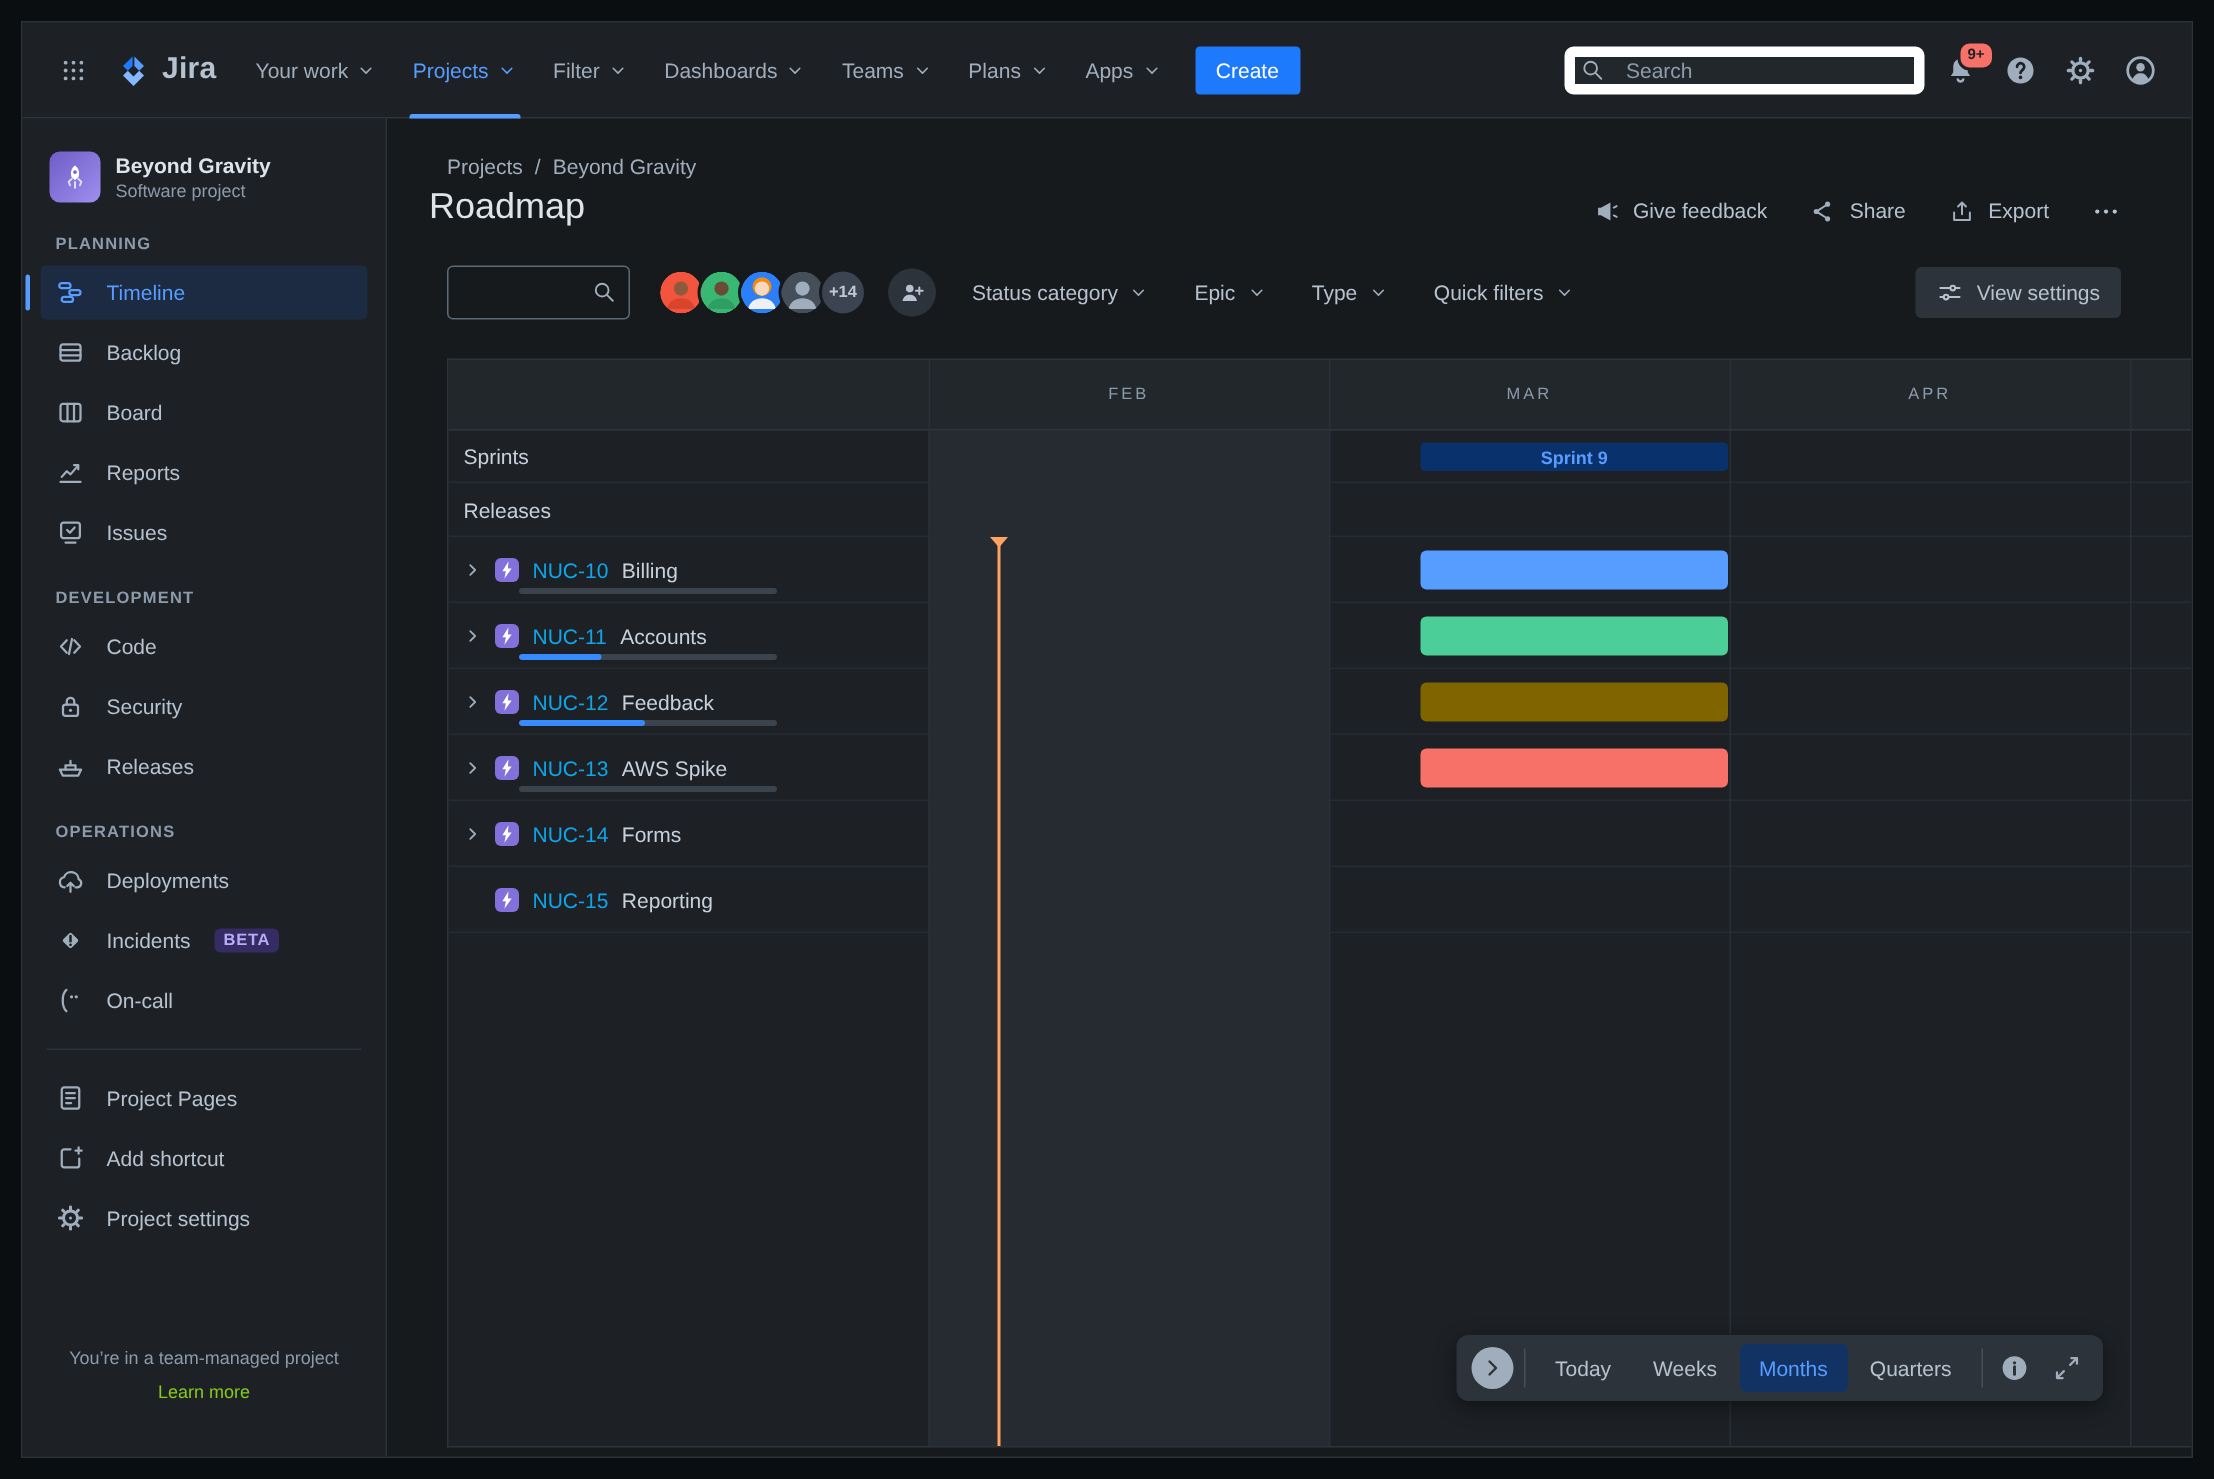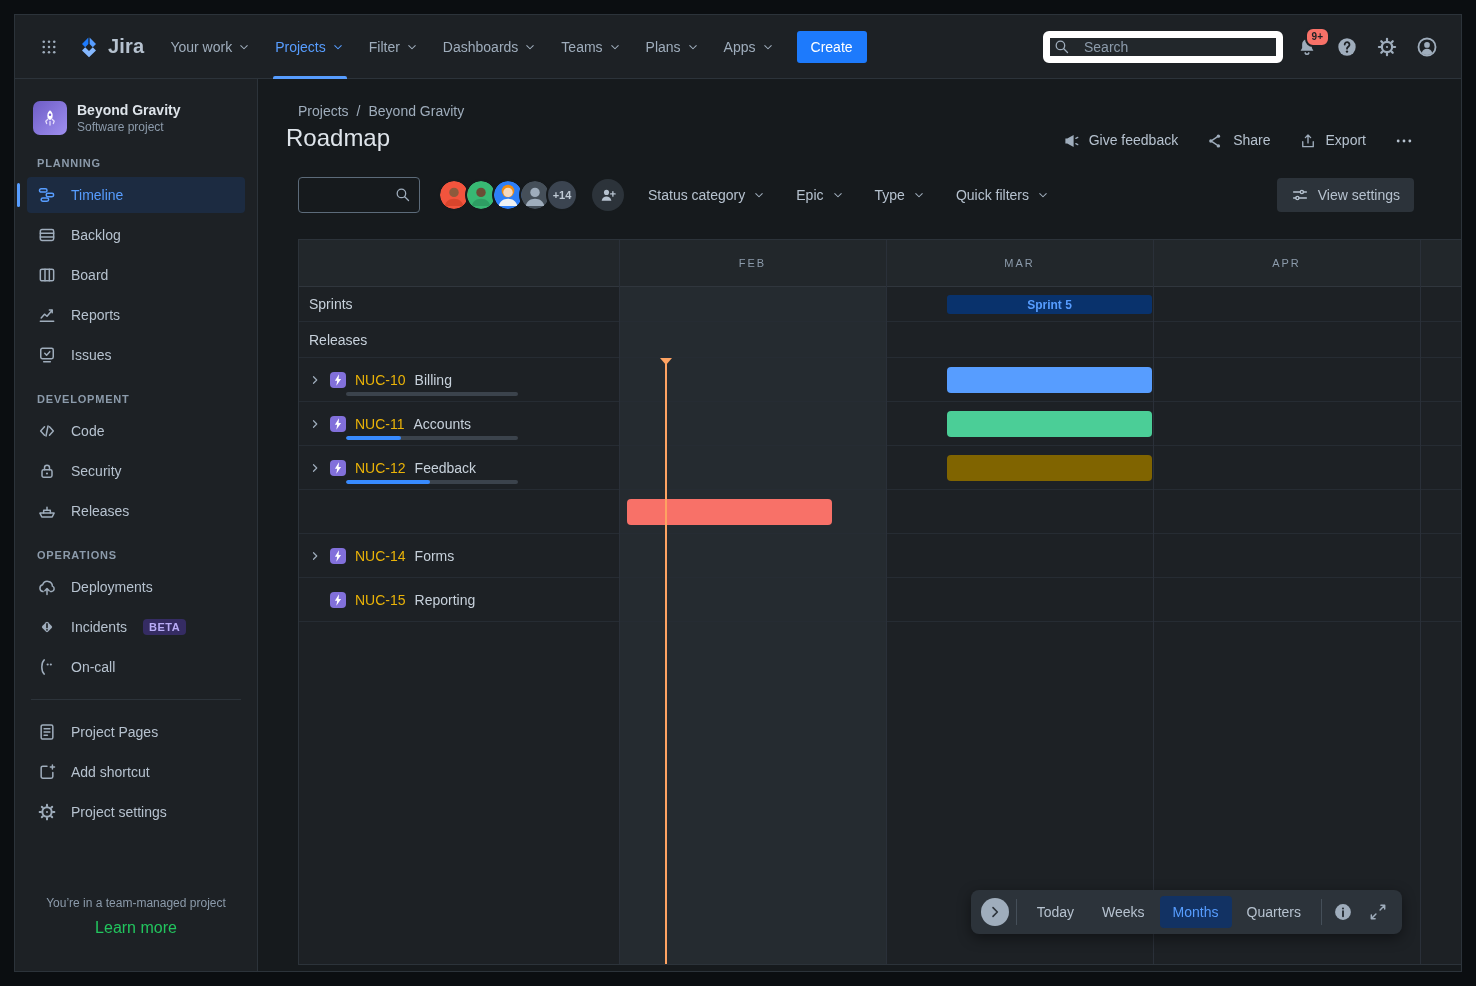--- a/index.html
+++ b/index.html
@@ -41,21 +41,21 @@
   .sb-label:first-child { margin-top:0; }
   .sb-item { position:relative; display:flex; align-items:center; gap:14px; height:36px; padding:0 10px; margin-bottom:4px; border-radius:4px; font-size:14px; color:#B6C2CF; cursor:pointer; }
   .sb-item .icn { width:20px; height:20px; color:#9FADBC; }
   .sb-item.active { background:#1C2B41; color:#579DFF; }
   .sb-item.active .icn { color:#579DFF; }
   .sb-item.active::before { content:""; position:absolute; left:-10px; top:6px; bottom:6px; width:3px; border-radius:2px; background:#579DFF; }
   .beta-badge { margin-left:2px; background:#352C63; color:#B8ACF6; font-size:11px; font-weight:700; letter-spacing:.5px; padding:2px 6px; border-radius:4px; }
   .sb-divider { border-top:1px solid #2C333A; margin:14px 4px; }
   .sb-footer { position:absolute; left:0; right:0; bottom:34px; text-align:center; }
   .sb-note { font-size:12px; color:#8C9BAB; }
-  .sb-learn { display:inline-block; margin-top:9px; font-size:16px; color:#22c55e; cursor:pointer; }
+  .sb-learn { display:inline-block; margin-top:9px; font-size:12px; color:#84cc16; cursor:pointer; }
 
   
   .main { position:absolute; top:64px; left:243px; right:0; bottom:0; }
   .breadcrumb { position:absolute; top:24px; left:40px; display:flex; gap:8px; font-size:14px; color:#9FADBC; }
   .breadcrumb span { cursor:pointer; }
   .breadcrumb .sep { cursor:default; }
   .page-title { position:absolute; top:45px; left:28px; font-size:24px; font-weight:400; color:#DEE4EA; }
   .header-actions { position:absolute; top:52px; right:47px; display:flex; align-items:center; gap:28px; }
   .action { display:flex; align-items:flex-start; gap:9px; font-size:14px; color:#B6C2CF; cursor:pointer; }
   .action .icn { color:#9FADBC; }
@@ -92,21 +92,21 @@
   .row-epic { height:44px; }
   .names { width:320px; flex:none; display:flex; align-items:center; padding-left:10px; position:relative; }
   .row-label { font-size:14px; color:#C7D1DB; }
   .lane { flex:1; position:relative; }
   .sprint-bar { position:absolute; left:328px; top:8px; width:205px; height:19px; border-radius:3px; display:flex; align-items:center; justify-content:center; cursor:pointer; }
   .sprint-bar span { font-size:12px; font-weight:700; }
   .epic-bar { position:absolute; left:328px; top:9px; width:205px; height:26px; border-radius:4px; cursor:pointer; }
   .chev { width:16px; height:12px; display:inline-flex; color:#9FADBC; cursor:pointer; flex:none; }
   .chev svg { width:12px; height:12px; }
   .epic-tile { width:16px; height:16px; margin-left:5px; }
-  .ekey { margin-left:9px; font-size:14px; color:#eab308; }
+  .ekey { margin-left:9px; font-size:14px; color:#0ea5e9; }
   .ename { margin-left:9px; font-size:14px; color:#C7D1DB; }
   .prog { position:absolute; left:47px; bottom:5px; width:172px; height:4px; border-radius:2px; background:#3B434C; overflow:hidden; }
   .prog-fill { height:100%; background:#388BFF; border-radius:2px; }
   .vline { position:absolute; top:0; bottom:0; width:1px; background:#2A3039; pointer-events:none; }
   .today-line { position:absolute; left:366px; top:118px; bottom:0; width:2px; z-index:5; pointer-events:none; }
   .today-cap { position:absolute; left:361px; top:118px; width:0; height:0; border:6px solid transparent; border-bottom:none; z-index:6; pointer-events:none; }
 
   
   .zoombar { position:absolute; right:59px; bottom:37px; height:44px; background:#2C333A; border-radius:8px; box-shadow:0 4px 14px rgba(0,0,0,.45); display:flex; align-items:center; padding:0 10px; gap:7px; z-index:40; }
   .zb-circle { width:28px; height:28px; border-radius:50%; background:#9FADBC; color:#2C333A; display:flex; align-items:center; justify-content:center; cursor:pointer; }
@@ -614,21 +614,21 @@
           <div class="tl-month" style="left: 587px; width: 267px;">MAR</div>
           <div class="tl-month" style="left: 854px; width: 267px;">APR</div>
         </div>
       <div class="tl-rows">
         <div class="row row-sprints">
           <div class="names">
             <span class="row-label">Sprints</span>
           </div>
           <div class="lane">
             <div class="sprint-bar" id="sprint-bar" style="background: rgb(9, 50, 108); color: rgb(87, 157, 255);">
-              <span>Sprint 5</span>
+              <span>Sprint 9</span>
             </div>
           </div>
         </div>
         <div class="row row-releases">
           <div class="names">
             <span class="row-label">Releases</span>
           </div>
           <div class="lane"></div>
         </div>
         <div id="epic-rows">
@@ -695,20 +695,38 @@
                 <span class="ename">Feedback</span>
                 <div class="prog">
                   <div class="prog-fill" style="width: 49%;"></div>
                 </div>
               </div>
               <div class="lane">
                 <div class="epic-bar" style="background: rgb(128, 100, 0);"></div>
               </div>
             </div>
             <div class="row row-epic">
+              <div class="names">
+                <span class="chev">
+                  <svg viewBox="0 0 24 24">
+                    <path d="M9 5.5l6.5 6.5L9 18.5" stroke="currentColor" stroke-width="2.4" fill="none" stroke-linecap="round" stroke-linejoin="round"></path>
+                  </svg>
+                </span>
+                <span class="icn epic-tile">
+                  <svg viewBox="0 0 16 16">
+                    <rect width="16" height="16" rx="4" fill="#8270DB"></rect>
+                    <path d="M9 2.2L4.9 8.8h2.3L6.3 13.8l4.8-6.8H8.6L9 2.2z" fill="#FFFFFF"></path>
+                  </svg>
+                </span>
+                <span class="ekey">NUC-13</span>
+                <span class="ename">AWS Spike</span>
+                <div class="prog">
+                  <div class="prog-fill" style="width: 0%;"></div>
+                </div>
+              </div>
               <div class="lane">
                 <div class="epic-bar" style="background: rgb(248, 113, 104);"></div>
               </div>
             </div>
             <div class="row row-epic">
               <div class="names">
                 <span class="chev">
                   <svg viewBox="0 0 24 24">
                     <path d="M9 5.5l6.5 6.5L9 18.5" stroke="currentColor" stroke-width="2.4" fill="none" stroke-linecap="round" stroke-linejoin="round"></path>
                   </svg>

